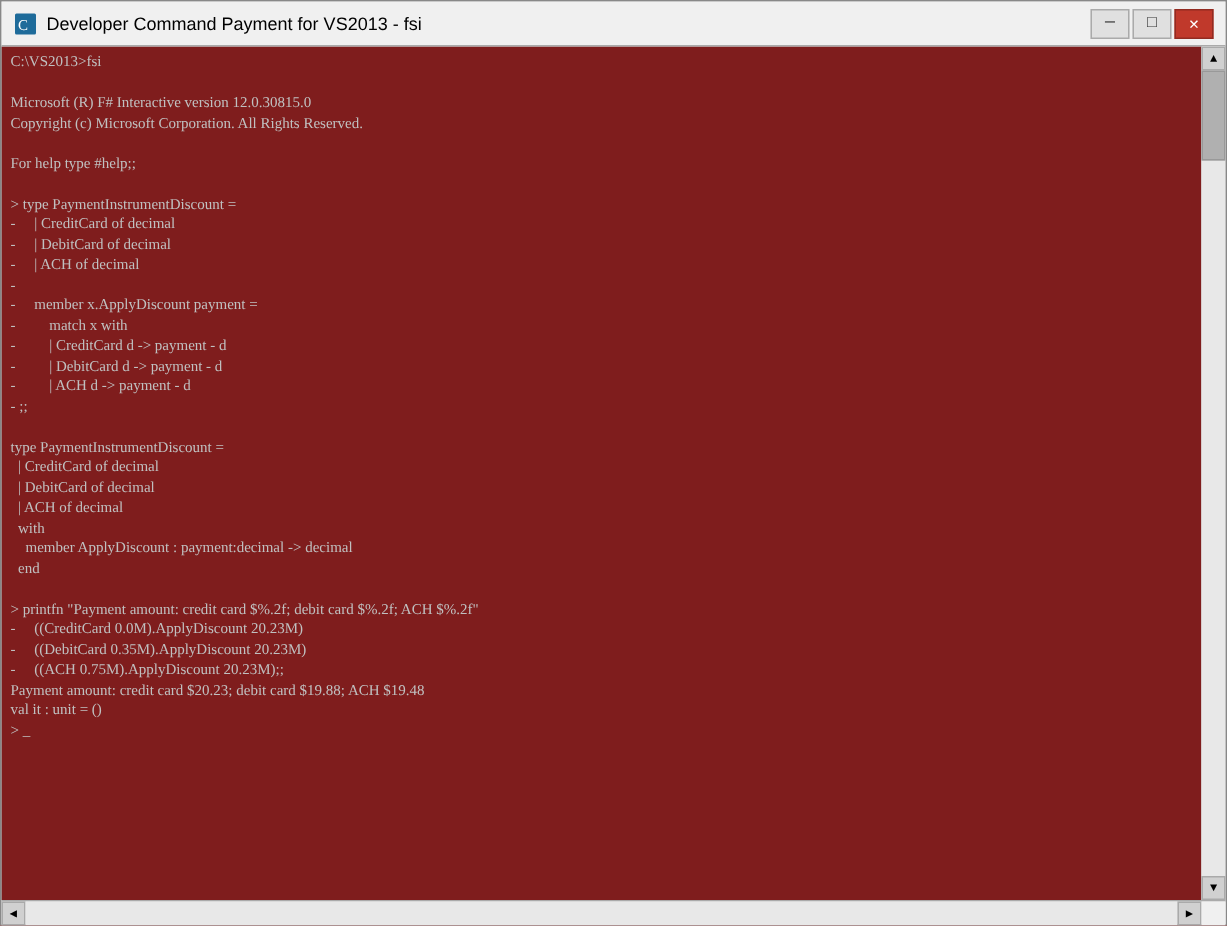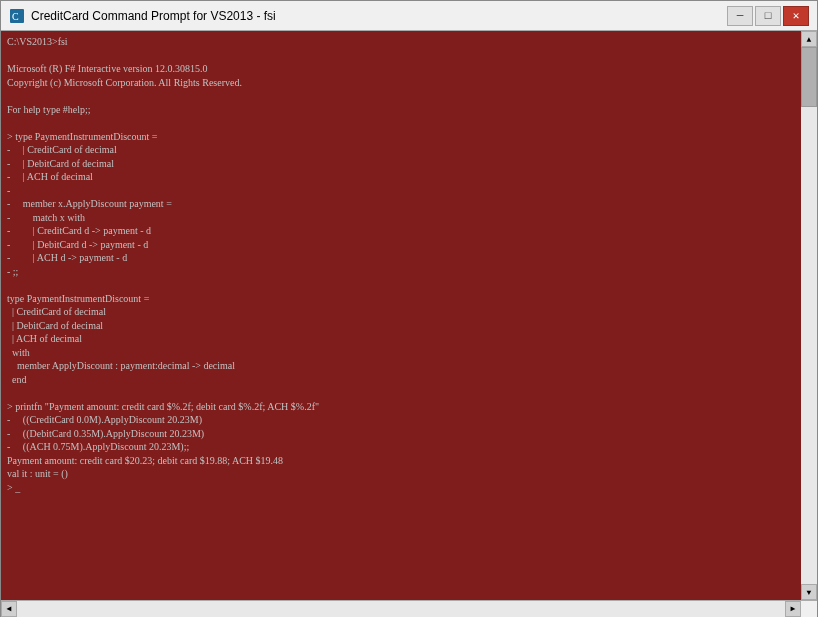--- a/index.html
+++ b/index.html
@@ -177,21 +177,21 @@
 <div class="window">
 
   <div class="title-bar">
     <div class="title-bar-left">
       <div class="title-bar-icon">
         <svg width="16" height="16" viewBox="0 0 16 16">
           <rect x="1" y="1" width="14" height="14" fill="#1e6b9a" rx="1"></rect>
           <text x="3" y="12" font-size="10" fill="white" font-family="serif">C</text>
         </svg>
       </div>
-      <span class="title-bar-title">CreditCard Command Prompt for VS2013 - fsi</span>
+      <span class="title-bar-title">Developer Command Payment for VS2013 - fsi</span>
     </div>
     <div class="title-bar-controls">
       <div class="title-btn">─</div>
       <div class="title-btn">□</div>
       <div class="title-btn close">✕</div>
     </div>
   </div>
 
   <div class="terminal-wrapper">
     <div class="terminal" id="terminal-content">C:\VS2013&gt;fsi

